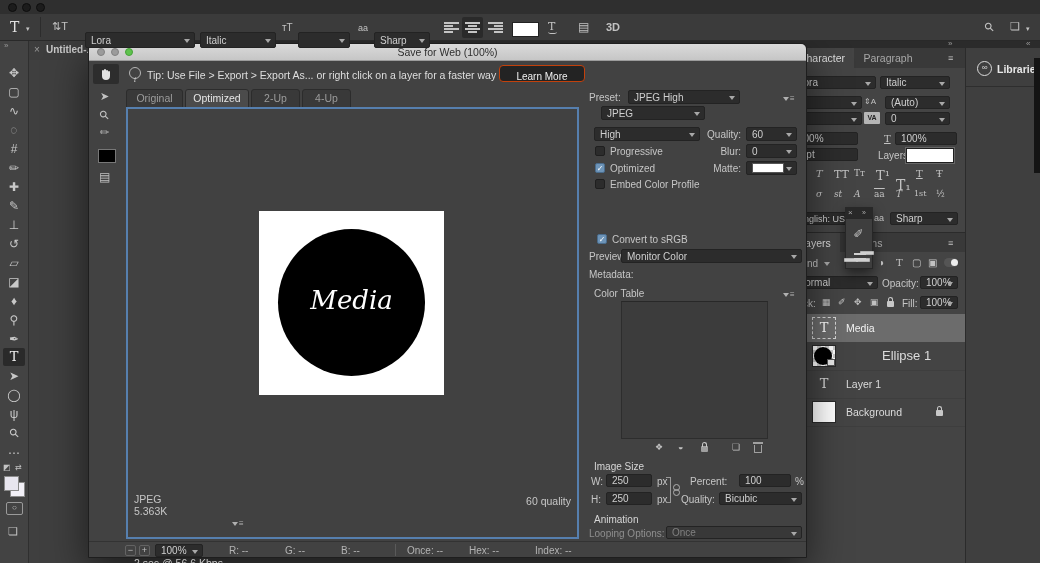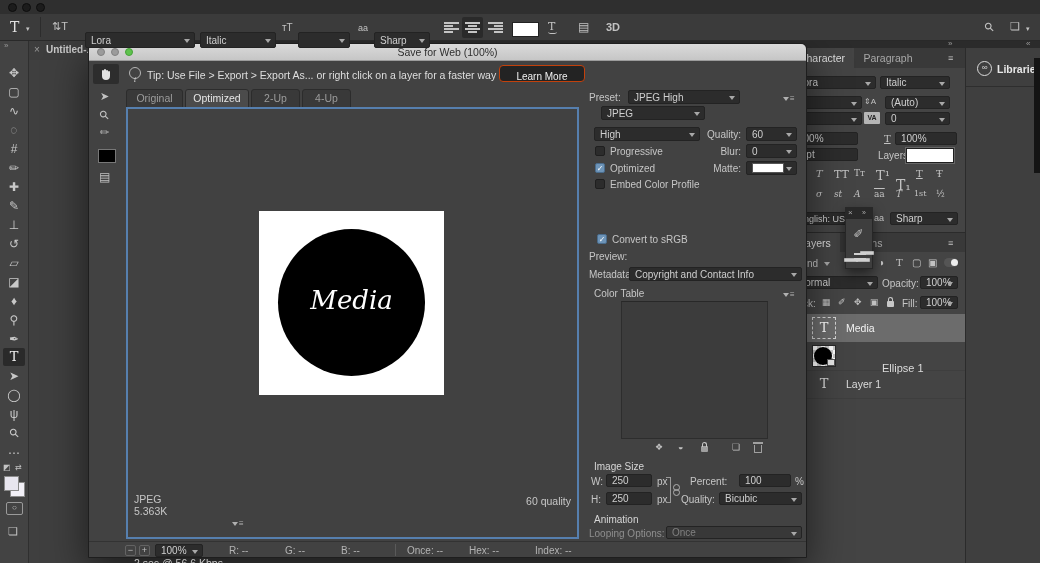--- a/index.html
+++ b/index.html
@@ -286,28 +286,34 @@
       </div>
       <div class="abs" style="left:0;top:90px;width:175px;height:28px;border-bottom:1px solid #3e3e3e;">
         <span class="abs" style="left:4px;top:11px;width:6px;height:6px;border-radius:50%;background:#cfcfcf;"></span>
         <div class="abs" style="left:22px;top:3px;width:24px;height:22px;background:
              linear-gradient(45deg,#ccc 25%,transparent 25%,transparent 75%,#ccc 75%),
              linear-gradient(45deg,#ccc 25%,#fff 25%,#fff 75%,#ccc 75%);
              background-size:8px 8px;background-position:0 0,4px 4px;border:1px solid #2a2a2a;box-sizing:border-box;">
           <span class="abs" style="left:1px;top:1px;width:18px;height:18px;border-radius:50%;background:#000;"></span>
           <span class="abs" style="right:0;bottom:0;width:8px;height:7px;background:#e8e8e8;border:1px solid #555;box-sizing:border-box;"></span>
         </div>
-        <span class="t" style="left:56px;top:20px;font-size:11px;color:#dcdcdc;padding-left:36px;">Ellipse 1</span>
+        <span class="t" style="left:56px;top:8px;font-size:13px;color:#dcdcdc;padding-left:36px;">Ellipse 1</span>
       </div>
       <div class="abs" style="left:0;top:118px;width:175px;height:28px;border-bottom:1px solid #3e3e3e;">
         <span class="abs" style="left:4px;top:11px;width:6px;height:6px;border-radius:50%;background:#cfcfcf;"></span>
         <div class="abs" style="left:22px;top:3px;width:24px;height:22px;text-align:center;">
           <span class="serif" style="color:#d8d8d8;font-size:13px;line-height:22px;">T</span>
         </div>
         <span class="t" style="left:56px;top:8px;font-size:10.5px;color:#dcdcdc;">Layer 1</span>
+      </div>
+      <div class="abs" style="left:0;top:146px;width:175px;height:28px;border-bottom:1px solid #3e3e3e;">
+        <span class="abs" style="left:4px;top:11px;width:6px;height:6px;border-radius:50%;background:#cfcfcf;"></span>
+        <div class="abs" style="left:22px;top:3px;width:24px;height:22px;background:#fff;border:1px solid #2a2a2a;box-sizing:border-box;"></div>
+        <span class="t" style="left:56px;top:8px;font-size:10.5px;color:#dcdcdc;">Background</span>
+        <span class="icon-lock" style="left:146px;top:12px;"></span>
       </div>
     </div>
 
     <div class="abs" style="left:175px;top:8px;width:75px;height:515px;background:#3f3f3f;border-left:1px solid #2b2b2b;box-sizing:border-box;">
       <div class="abs" style="left:11px;top:13px;width:15px;height:15px;border:1.5px solid #dcdcdc;border-radius:50%;box-sizing:border-box;text-align:center;">
         <span style="color:#dcdcdc;font-size:8px;line-height:12px;display:block;">∞</span>
       </div>
       <span class="t" style="left:31px;top:15px;font-weight:bold;font-size:10.5px;color:#e8e8e8;">Librarie...</span>
       <div class="abs" style="left:0;top:38px;width:75px;height:1px;background:#2e2e2e;"></div>
       <div class="abs" style="left:68px;top:10px;width:6px;height:115px;background:#141414;"></div>
@@ -435,25 +441,25 @@
       <span style="display:block;width:32px;height:8px;background:#ffffff;border:1px solid #555;"></span>
     </div>
 
     <span class="cb" style="left:506px;top:135px;"></span>
     <span class="t" style="left:521px;top:135px;">Embed Color Profile</span>
 
     <span class="cb on" style="left:508px;top:190px;"></span>
     <span class="t" style="left:523px;top:190px;">Convert to sRGB</span>
 
     <span class="t" style="left:500px;top:207px;">Preview:</span>
+    <div class="well chev" style="left:532px;top:205px;width:181px;height:14px;">
+      <span>Monitor Color</span>
+    </div>
 
     <span class="t" style="left:500px;top:225px;">Metadata:</span>
-    <div class="well chev" style="left:540px;top:223px;width:173px;height:14px;">
-      <span>Copyright and Contact Info</span>
-    </div>
 
     <span class="t" style="left:505px;top:244px;">Color Table</span>
     <span class="mini" style="left:694px;top:246px;">
         <span>≡</span>
       </span>
     <div class="abs" style="left:532px;top:257px;width:147px;height:138px;background:#3c3c3c;border:1px solid #2d2d2d;border-top-color:#282828;box-sizing:border-box;"></div>
     <span class="ic dim" style="left:566px;top:399px;font-size:9px;">❖</span>
     <span class="ic dim" style="left:589px;top:399px;font-size:9px;">◒</span>
     <span class="icon-lock" style="left:612px;top:402px;background:#9f9f9f;"></span>
     <span class="ic dim" style="left:643px;top:399px;font-size:9px;">❏</span>

